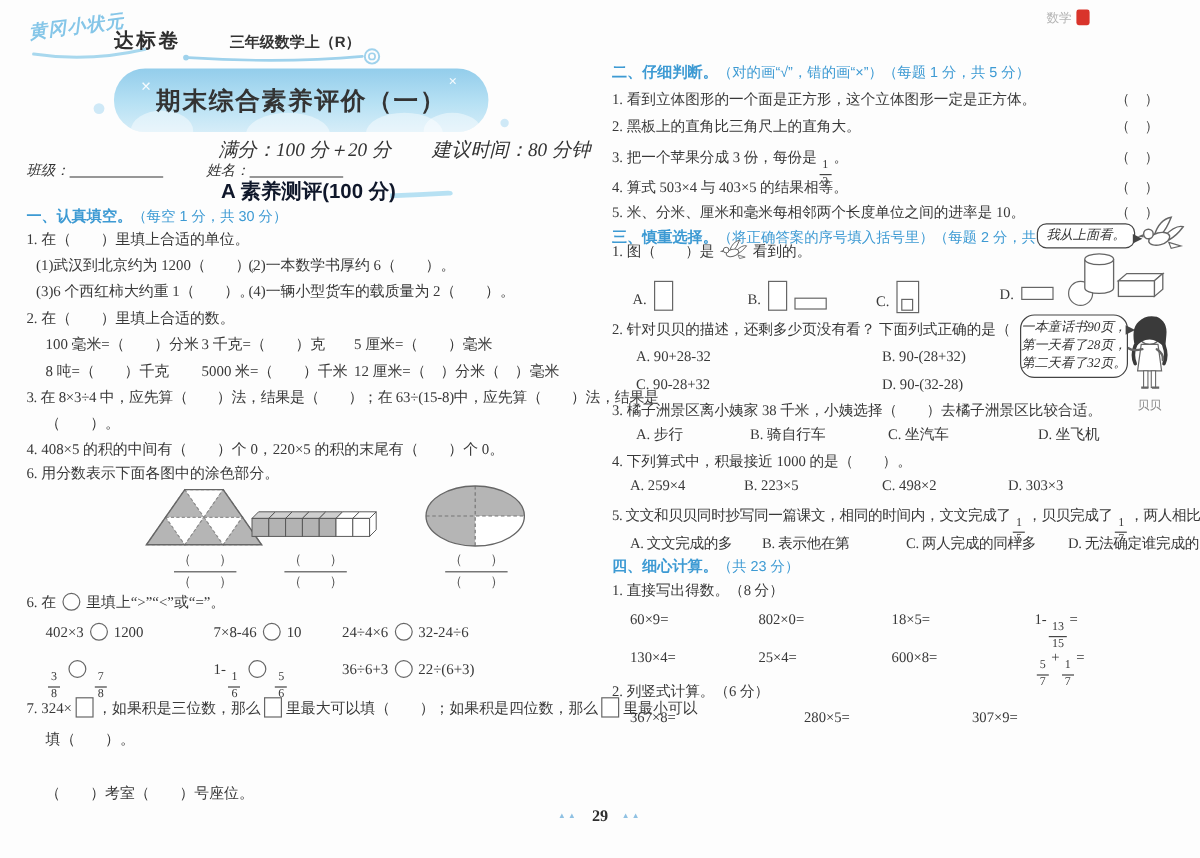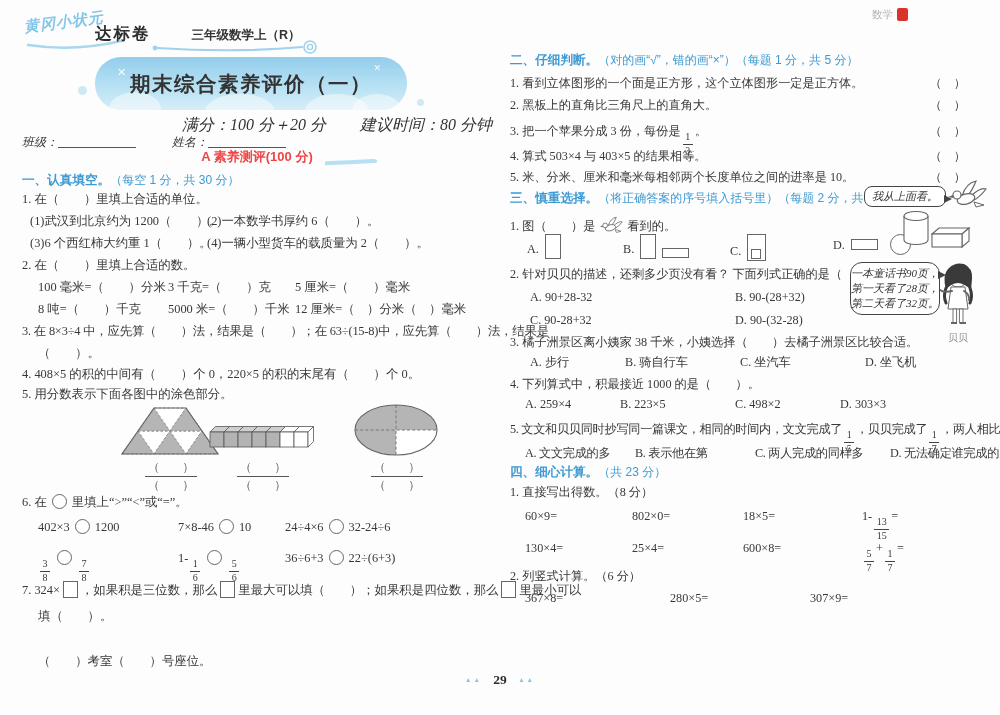--- a/index.html
+++ b/index.html
@@ -36,21 +36,21 @@
   .corner .redtag{width:11px;height:13px;background:#d9342b;border-radius:2px}
   .banner{position:absolute;left:95px;top:57px;width:312px;height:53px;border-radius:26px;
           background:linear-gradient(180deg,#93cdeb 0%,#b7e1f4 55%,#d6edf8 100%);overflow:hidden;
           display:flex;align-items:center;justify-content:center}
   .banner .cloud{position:absolute;background:#fff;opacity:.45;border-radius:50%}
   .banner .cross{position:absolute;color:#fff;font-size:11px;opacity:.9}
   .banner-title{font-weight:bold;font-size:20.5px;letter-spacing:1.5px;color:#333;
                 font-family:"Liberation Sans","DejaVu Sans",sans-serif;position:relative;z-index:2}
   .meta{position:absolute;left:22px;top:115px;width:470px;text-align:right;font-size:16px;font-style:italic;color:#333}
   .classline{position:absolute;left:22px;top:134px;width:470px;font-size:12px;font-style:italic;color:#333}
-  .partA{position:absolute;left:22px;top:148px;width:470px;text-align:center;font-weight:bold;font-size:13px;color:#ef4444;
+  .partA{position:absolute;left:22px;top:148px;width:470px;text-align:center;font-weight:bold;font-size:17px;color:#0f172a;
          font-family:"Liberation Sans","DejaVu Sans",sans-serif;z-index:2}
   .dot{position:absolute;border-radius:50%;background:#cfe9f7}
   
   .figblock{position:absolute;display:flex;flex-direction:column;align-items:center}
   .shape-rect{display:inline-block;border:1.1px solid #666;background:#fff}
   .optshape{position:absolute;display:flex;align-items:flex-end;gap:6px;font-size:12.2px}
   .bubble{position:absolute;border:1.2px solid #444;background:#fff;border-radius:8px;
           font-size:11px;line-height:15px;padding:2px 7px;color:#333;z-index:3;font-style:italic}
   .bubble:after{content:"";position:absolute;right:-7px;top:8px;width:0;height:0;
                 border-top:4px solid transparent;border-bottom:4px solid transparent;border-left:8px solid #444}
@@ -125,21 +125,21 @@
     <span>5 厘米=（　　）毫米</span>
   </div>
   <div class="line grid indent16" style="top:299px;grid-template-columns:130px 127px 1fr">
     <span>8 吨=（　　）千克</span>
     <span>5000 米=（　　）千米</span>
     <span>12 厘米=（　）分米（　）毫米</span>
   </div>
   <div class="line" style="top:321px;letter-spacing:-0.2px">3. 在 8×3÷4 中，应先算（　　）法，结果是（　　）；在 63÷(15-8)中，应先算（　　）法，结果是</div>
   <div class="line indent16" style="top:343px">（　　）。</div>
   <div class="line" style="top:364px">4. 408×5 的积的中间有（　　）个 0，220×5 的积的末尾有（　　）个 0。</div>
-  <div class="line" style="top:384px">5. 用分数表示下面各图中的涂色部分。</div>
+  <div class="line" style="top:384px">6. 用分数表示下面各图中的涂色部分。</div>
 
   <svg class="abs" style="left:118px;top:402px" width="108" height="56" viewBox="0 0 108 56">
     <g stroke="#8a8a8a" stroke-width="0.9" stroke-dasharray="2.5 2">
       <polygon points="4,52 36,52 20,29" fill="#b5b5b5"></polygon>
       <polygon points="20,29 52,29 36,52" fill="#ffffff"></polygon>
       <polygon points="36,52 68,52 52,29" fill="#b5b5b5"></polygon>
       <polygon points="52,29 84,29 68,52" fill="#ffffff"></polygon>
       <polygon points="68,52 100,52 84,29" fill="#b5b5b5"></polygon>
       <polygon points="20,29 52,29 36,6" fill="#b5b5b5"></polygon>
       <polygon points="36,6 68,6 52,29" fill="#ffffff"></polygon>
@@ -250,21 +250,21 @@
       <span class="paren">（　）</span>
   </div>
   <div class="rline jrow" style="top:167px">
     <span>5. 米、分米、厘米和毫米每相邻两个长度单位之间的进率是 10。</span>
       <span class="paren">（　）</span>
   </div>
 
   <div class="rline blue" style="top:188px">
     <span class="bhead">三、慎重选择。</span><span class="bnote">（将正确答案的序号填入括号里）（每题 2 分，共 10 分）</span>
   </div>
-  <div class="rline" style="top:216px;display:flex;align-items:flex-end">
+  <div class="rline" style="top:199px;display:flex;align-items:flex-end">
     <span>1. 图（　　）是</span>
     <svg width="26" height="20" viewBox="0 0 42 34" style="margin:0 3px">
       <path d="M16 17 Q20 4 30 2 Q26 12 22 16 Z" fill="#fff" stroke="#666" stroke-width="1.4"></path>
       <path d="M24 18 Q34 8 40 10 Q34 18 28 21 Z" fill="#fff" stroke="#666" stroke-width="1.4"></path>
       <ellipse cx="20" cy="20" rx="9" ry="5" fill="#fff" stroke="#666" stroke-width="1.4" transform="rotate(-15 20 20)"></ellipse>
       <circle cx="11" cy="16" r="4" fill="#fff" stroke="#666" stroke-width="1.4"></circle>
       <path d="M7 16 L2 18 L7 19 Z" fill="#666"></path>
       <path d="M28 23 L38 26 L30 28 Z" fill="#fff" stroke="#666" stroke-width="1.2"></path>
     </svg>
     <span>看到的。</span>

